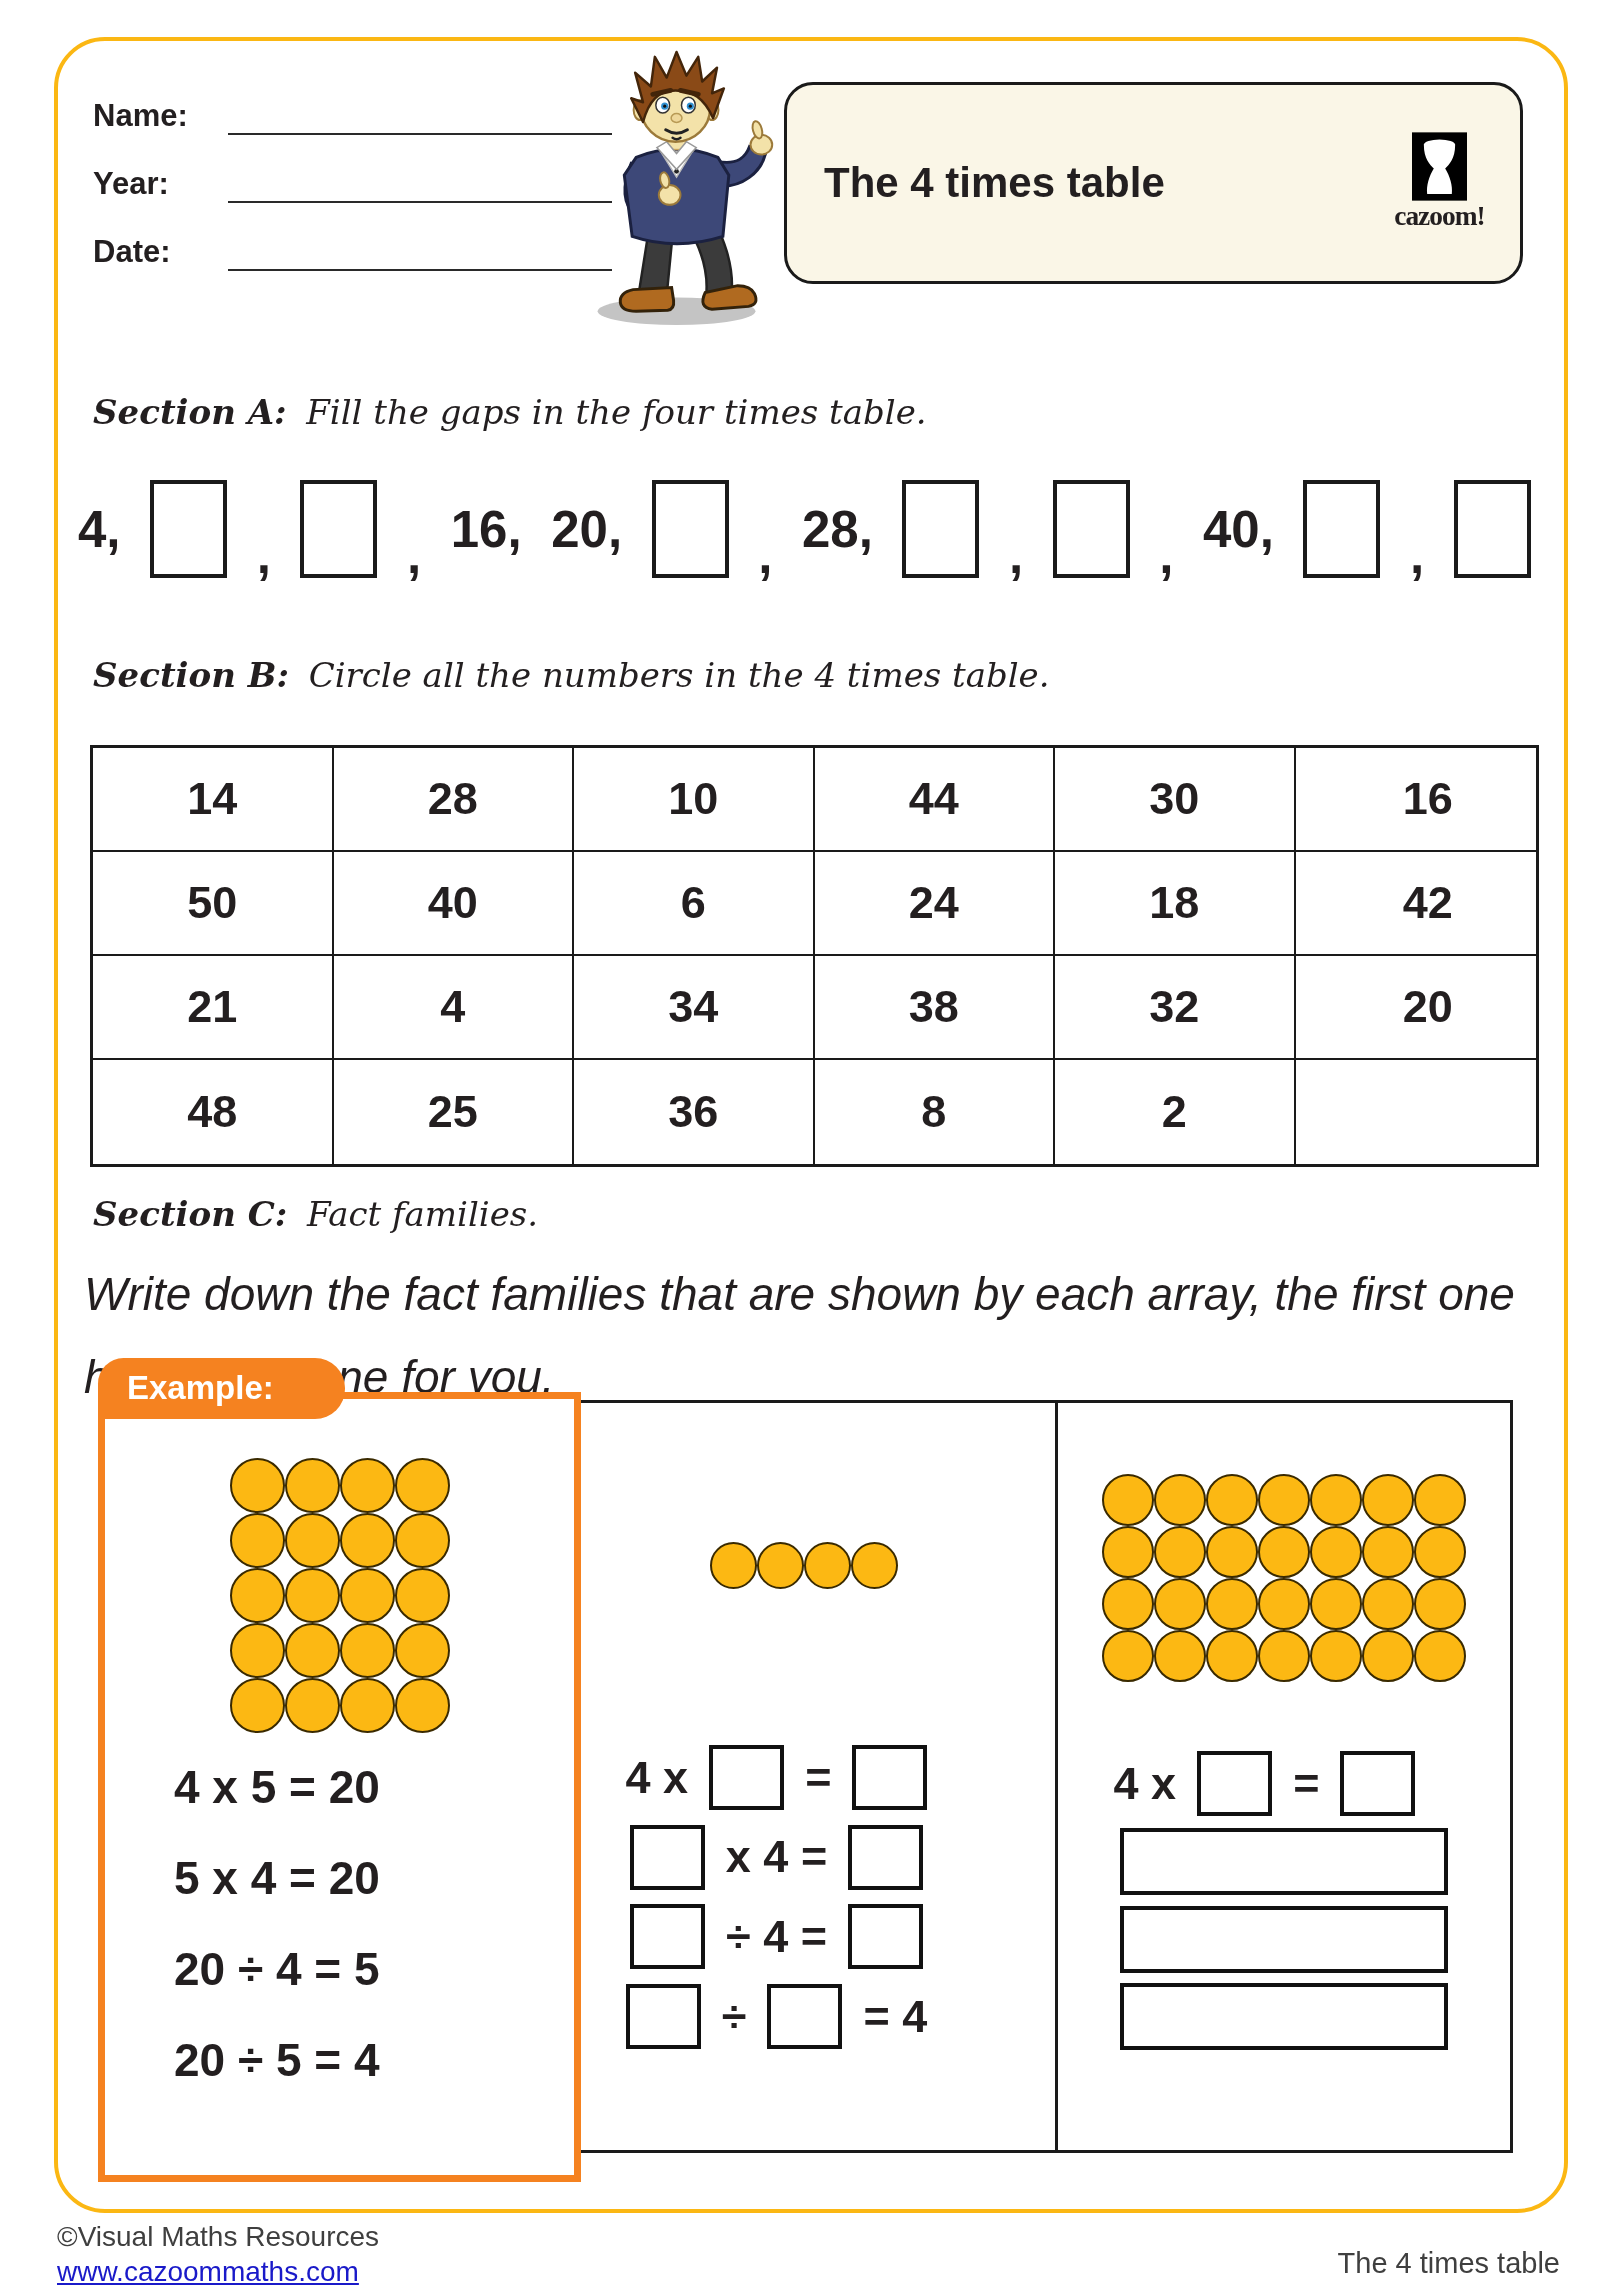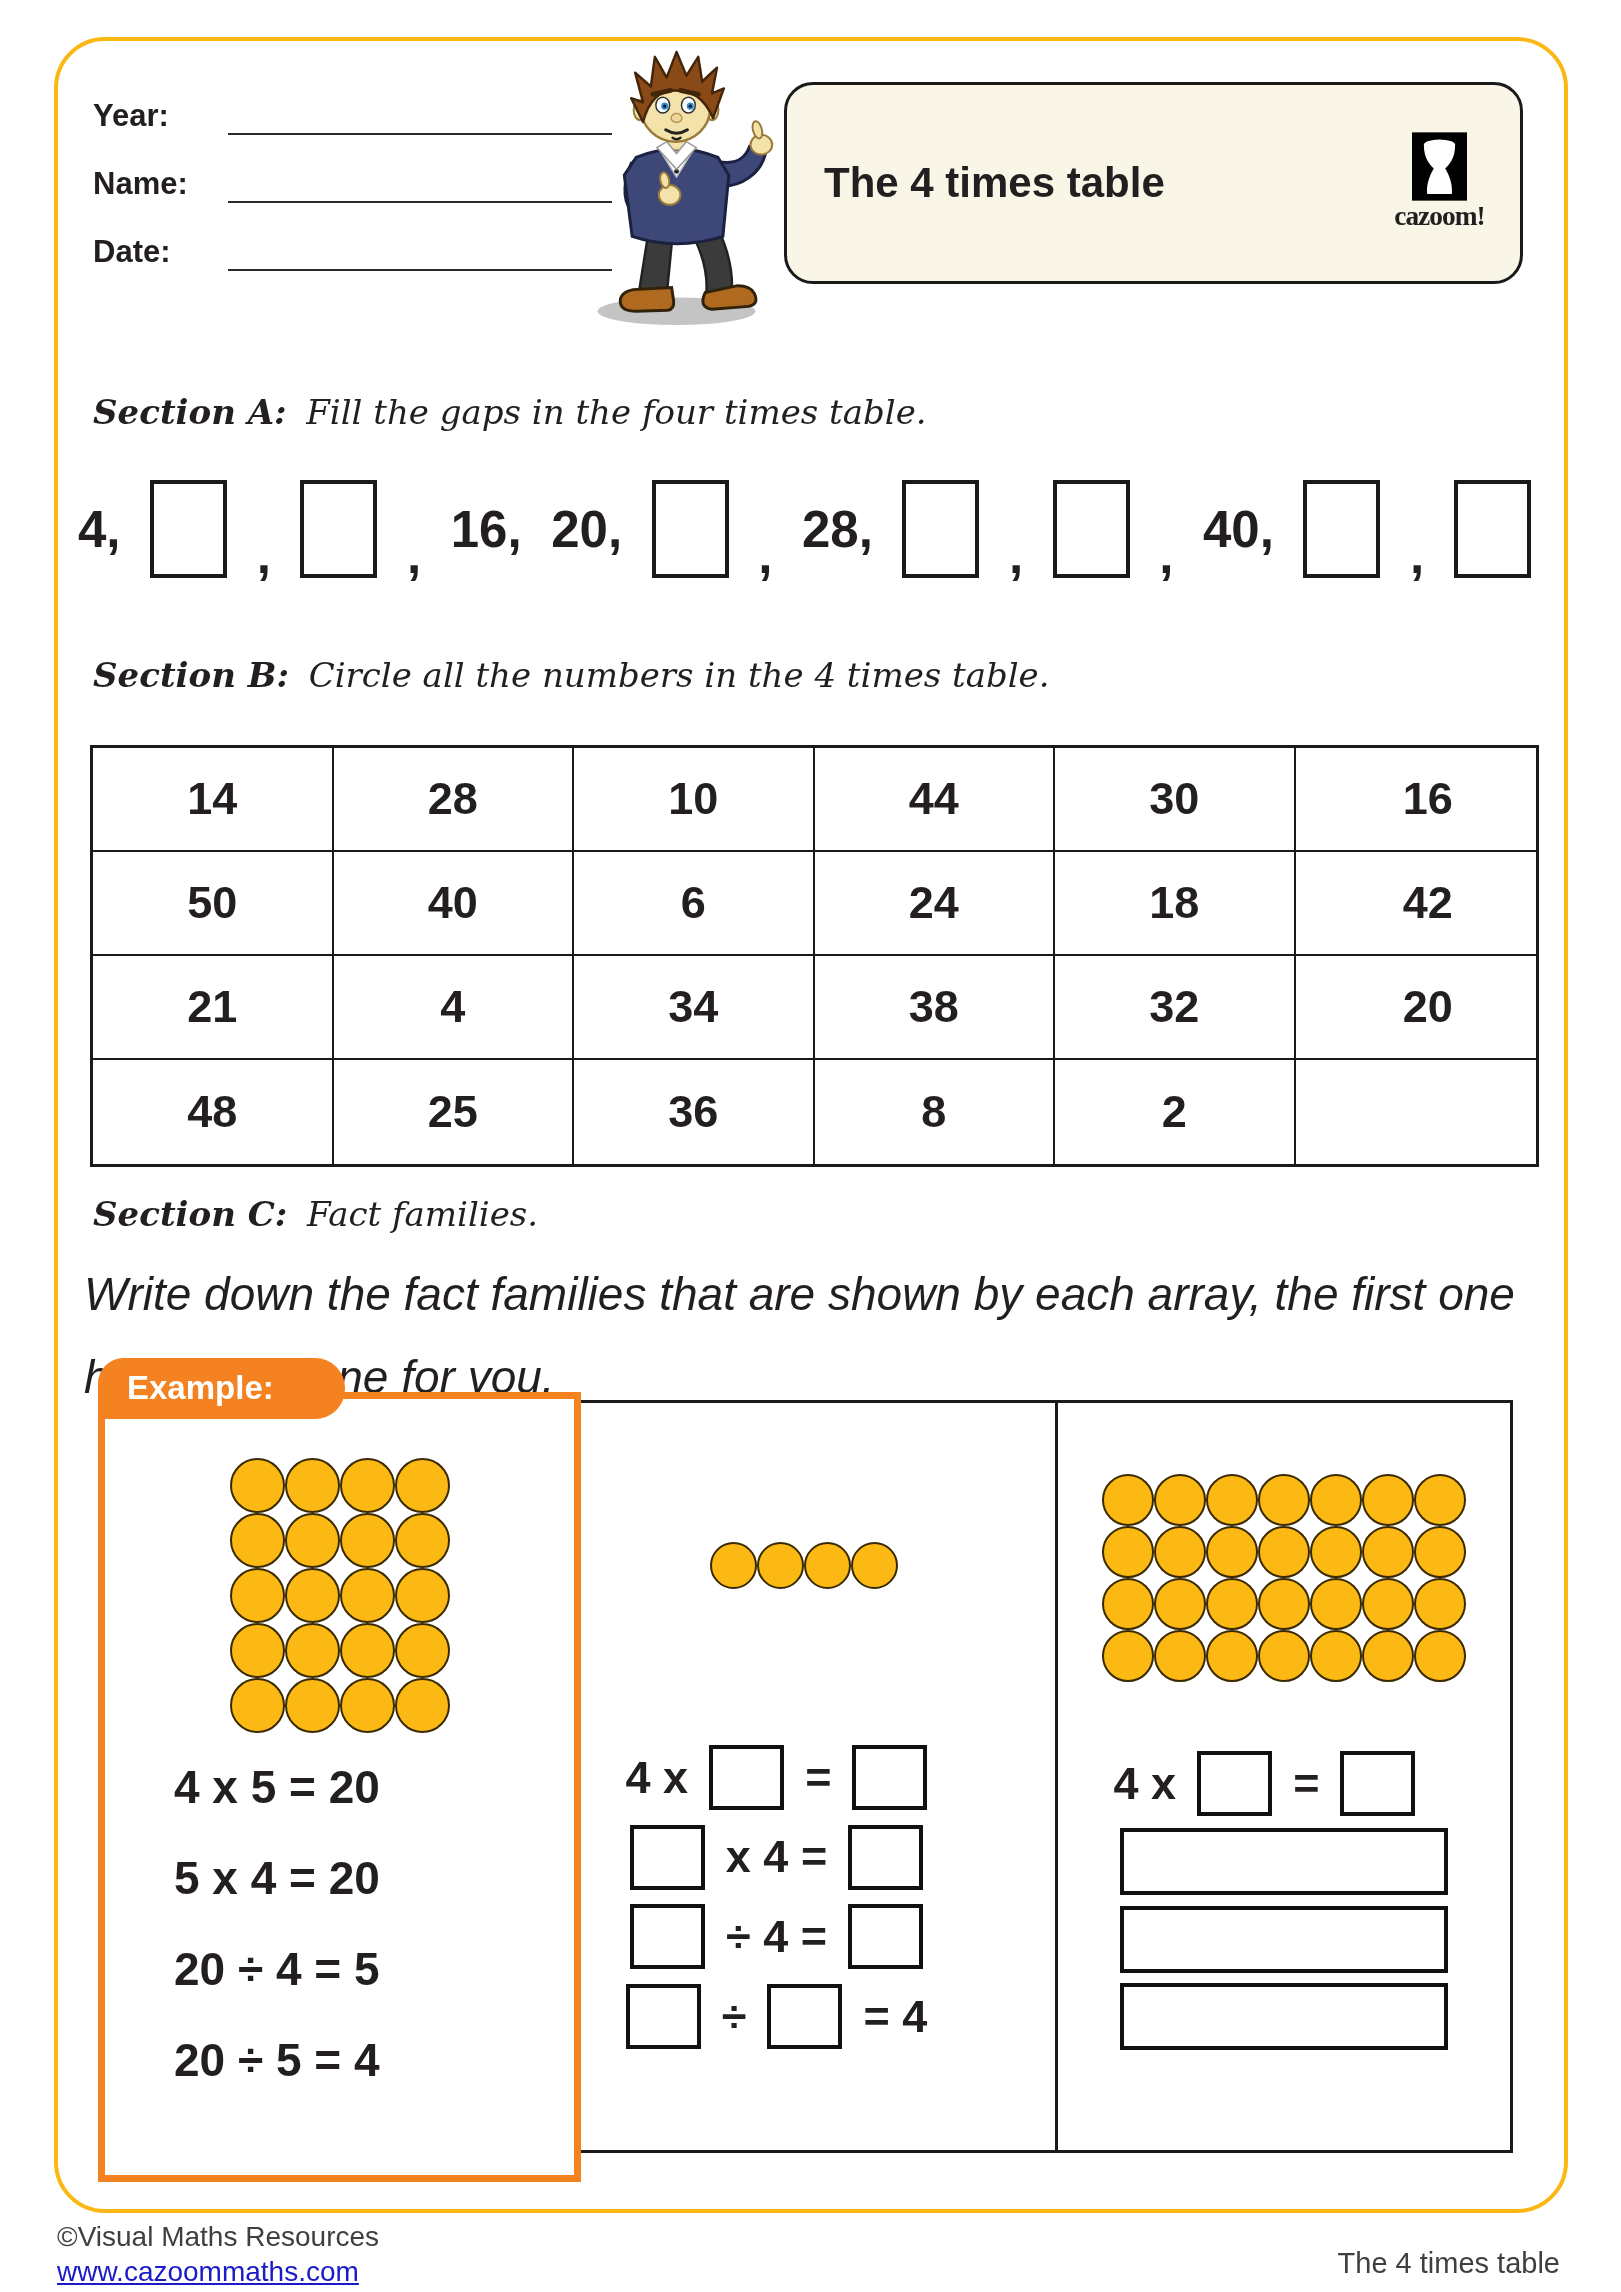--- a/index.html
+++ b/index.html
@@ -82,25 +82,25 @@
   .footer-right{position:absolute;right:61px;top:2247px;font-size:29px;color:#3f3f3f;}
 </style>
 </head>
 <body>
 
 <div class="page">
   <div class="page-border"></div>
 
   <div class="fields">
     <div class="field-row">
+      <span class="field-label">Name:</span>
+      <span class="field-line"></span>
+    </div>
+    <div class="field-row">
       <span class="field-label">Year:</span>
-      <span class="field-line"></span>
-    </div>
-    <div class="field-row">
-      <span class="field-label">Name:</span>
       <span class="field-line"></span>
     </div>
     <div class="field-row">
       <span class="field-label">Date:</span>
       <span class="field-line"></span>
     </div>
   </div>
 
   <div class="character">
     <svg viewBox="0 0 215 290" width="214" height="286">

